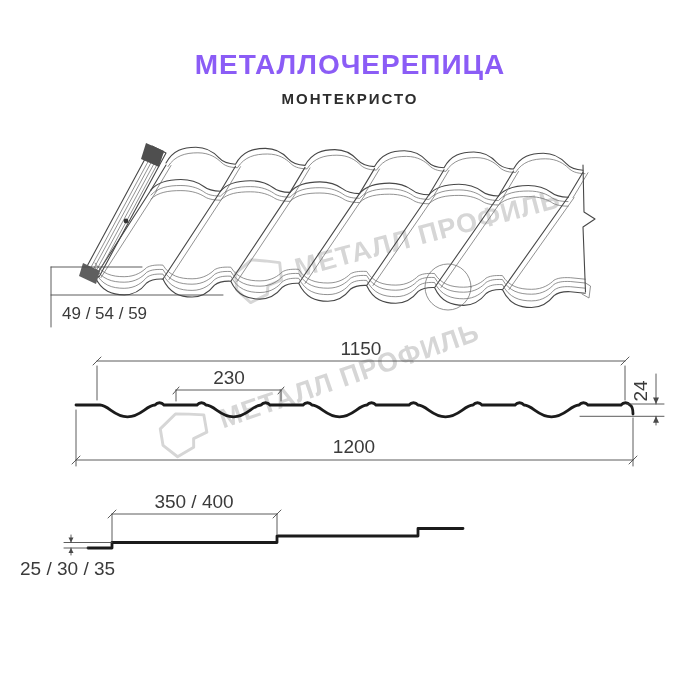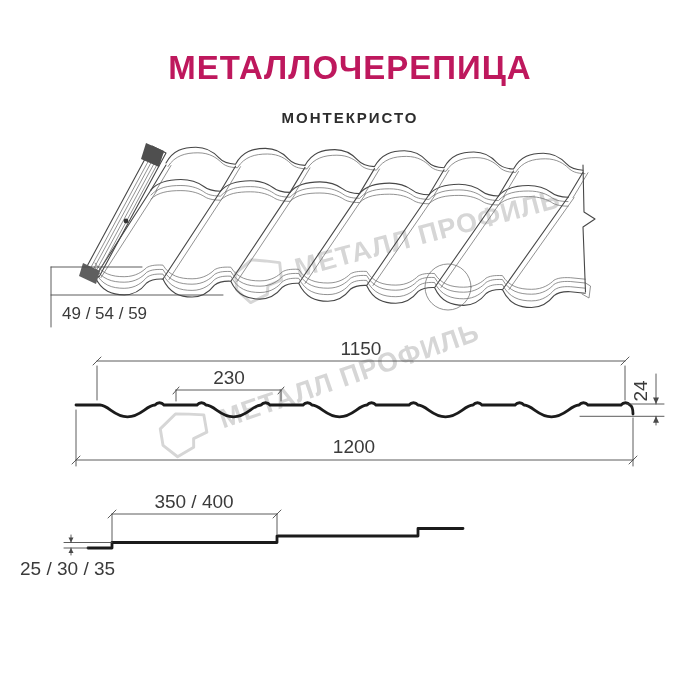--- a/index.html
+++ b/index.html
@@ -1,21 +1,21 @@
 <!DOCTYPE html>
 <html><head>
 <meta charset="utf-8">
 <style>
   html,body{margin:0;padding:0;background:#ffffff;}
   .page{position:relative;width:700px;height:700px;background:#ffffff;overflow:hidden;
         font-family:"Liberation Sans",sans-serif;}
   
   .hdr{position:absolute;left:0;right:0;top:50px;text-align:center;}
-  .title{font-size:33px;font-weight:bold;letter-spacing:1px;color:#be185d;margin:0;line-height:1.1;}
-  .subtitle{margin-top:23px;font-size:15px;font-weight:bold;letter-spacing:2px;color:#2d2d2d;}
+  .title{font-size:28px;font-weight:bold;letter-spacing:1px;color:#8b5cf6;margin:0;line-height:1.1;}
+  .subtitle{margin-top:9px;font-size:15px;font-weight:bold;letter-spacing:2px;color:#2d2d2d;}
   
   .wm{position:absolute;display:flex;align-items:center;gap:10px;color:#d6d6d6;
       font-weight:bold;font-size:27px;letter-spacing:1px;white-space:nowrap;z-index:1;}
   .wm svg{flex:0 0 auto;}
   .wm1{left:224px;top:264px;transform:rotate(-15deg);transform-origin:0 50%;}
   .wm2{left:150px;top:420px;transform:rotate(-19deg);transform-origin:0 50%;}
   
   svg.layer{position:absolute;inset:0;z-index:2;}
   .ln  {fill:none;stroke:#474747;stroke-width:1.1;stroke-linejoin:round;stroke-linecap:round;}
   .thin{fill:none;stroke:#6e6e6e;stroke-width:.75;stroke-linejoin:round;stroke-linecap:round;}

